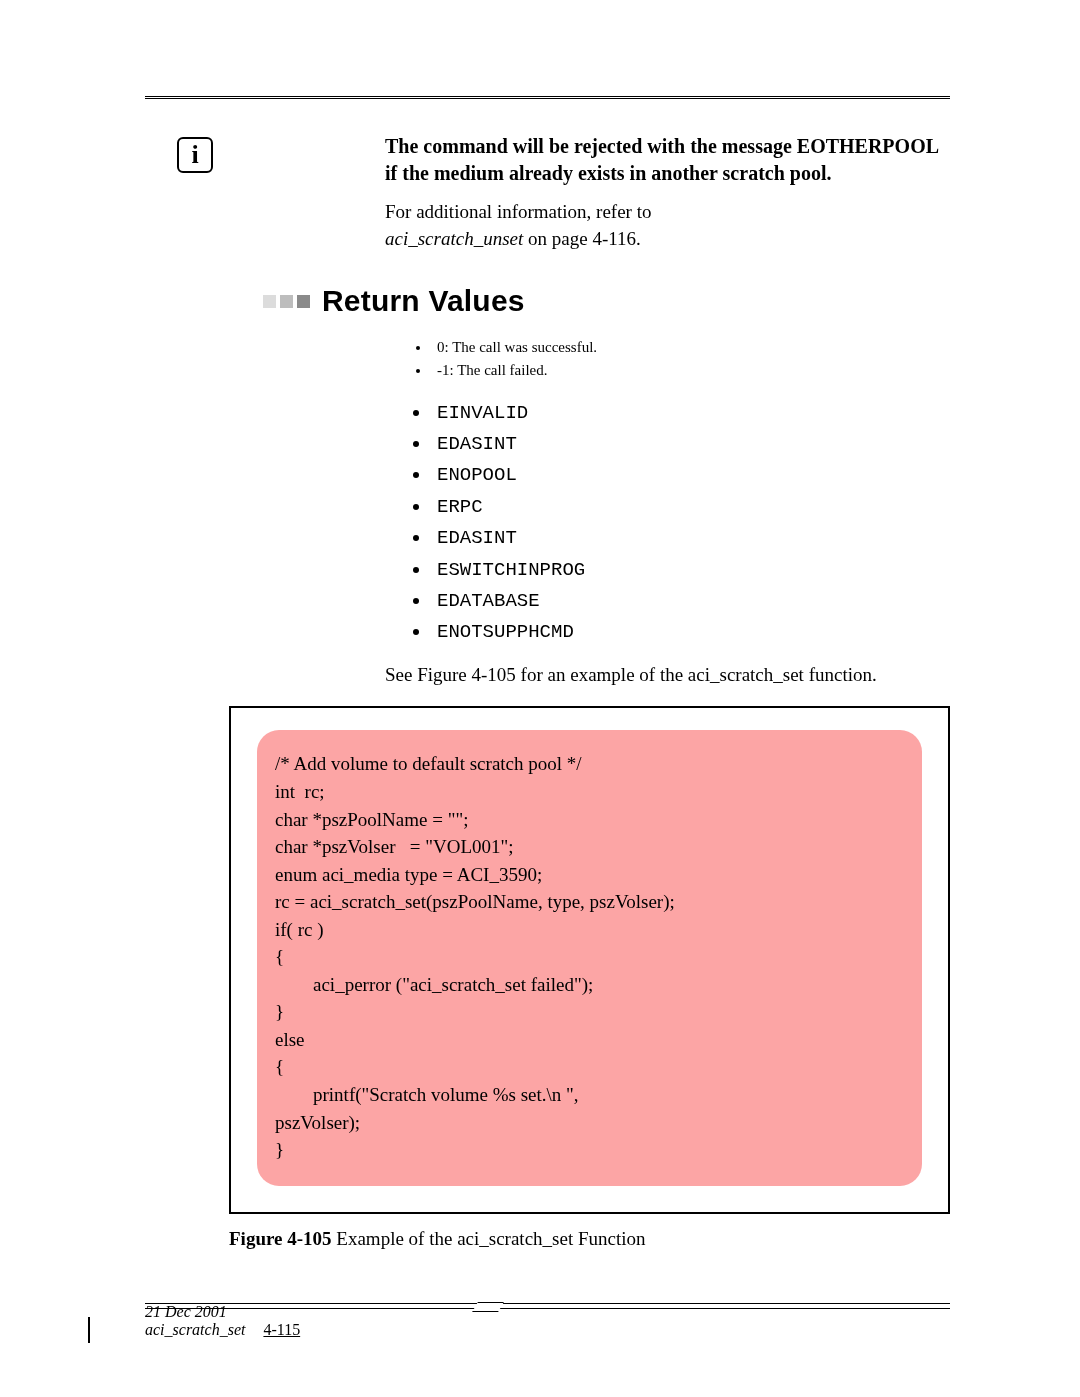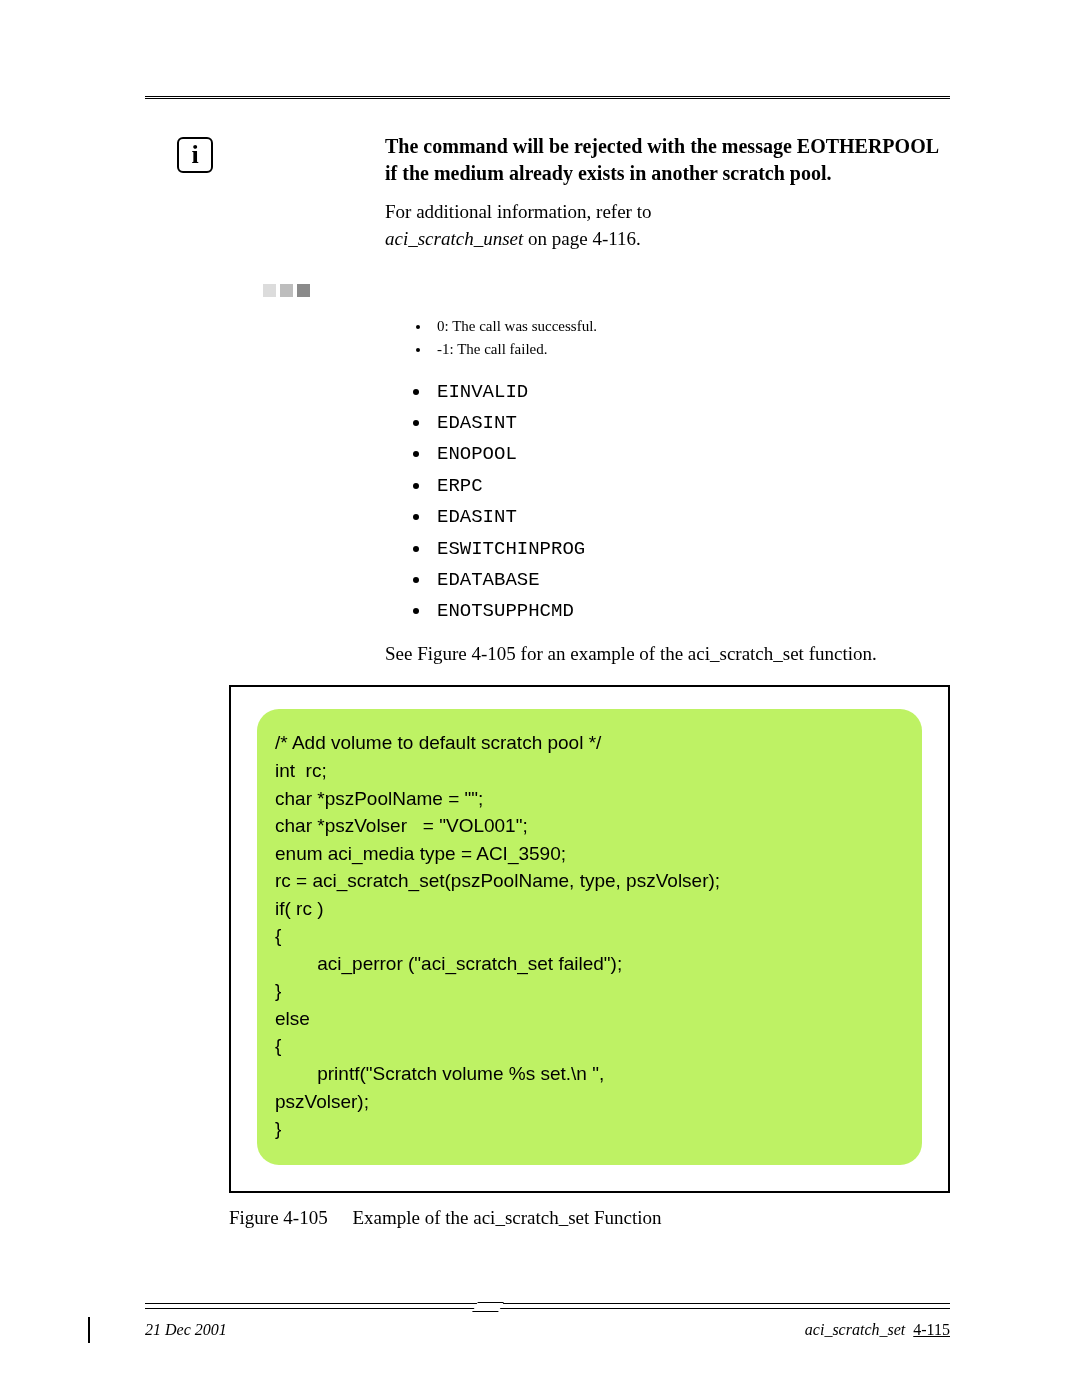--- a/index.html
+++ b/index.html
@@ -103,34 +103,34 @@
   }
   .figure-frame {
     margin-top: 18px;
     border: 2px solid #000;
     padding: 22px 26px 26px 26px;
     box-sizing: border-box;
     margin-left: 84px;
     margin-right: 0;
   }
   .code-block {
-    background: #bef264;
+    background: #fca5a5;
     border-radius: 22px;
     padding: 20px 18px 22px 18px;
-    font-family: Liberation Sans, sans-serif;
+    font-family: Liberation Serif, serif;
     font-size: 19px;
     line-height: 1.45;
     white-space: pre;
   }
   .figure-caption {
     margin-top: 14px;
     margin-left: 84px;
     font-size: 19px;
   }
-  .figure-caption .fig-label { font-weight: normal; margin-right: 20px; }
+  .figure-caption .fig-label { font-weight: bold; }
   .bottom-rule-wrap {
     position: absolute;
     left: 145px;
     right: 130px;
     bottom: 88px;
   }
   .bottom-rule {
     height: 6px;
     background: linear-gradient(#000,#000) top/100% 1px no-repeat,
                 linear-gradient(#000,#000) bottom/100% 1px no-repeat;
@@ -149,23 +149,24 @@
   }
   .footer {
     position: absolute;
     left: 145px;
     right: 130px;
     bottom: 58px;
     display: flex;
     justify-content: space-between;
     font-size: 16px;
     font-style: italic;
+    flex-direction: column;
   }
   .footer .right { font-style: italic; }
-  .footer .pnum  { font-style: normal; margin-left: 4px; text-decoration: underline; }
+  .footer .pnum  { font-style: normal; margin-left: 14px; text-decoration: underline; }
   .changebar {
     position: absolute;
     left: 88px;
     bottom: 54px;
     width: 2px;
     height: 26px;
     background: #000;
   }
 </style>
 </head>
@@ -185,20 +186,21 @@
         <span class="xref">aci_scratch_unset</span><span>  on page 4-116.</span>
       </div>
     </div>
 
     <div class="section-row">
       <div class="section-marker">
         <div class="sq light"></div>
           <div class="sq mid1"></div>
           <div class="sq mid2"></div>
       </div>
+      <div class="section-title">Return Values</div>
     </div>
 
     <div class="body-col">
       <ul class="bullets">
         <li>0: The call was successful.</li>
         <li>-1: The call failed.</li>
       </ul>
       <ul class="codes">
         <li><span class="code-inline">EINVALID</span></li>
         <li><span class="code-inline">EDASINT</span></li>

